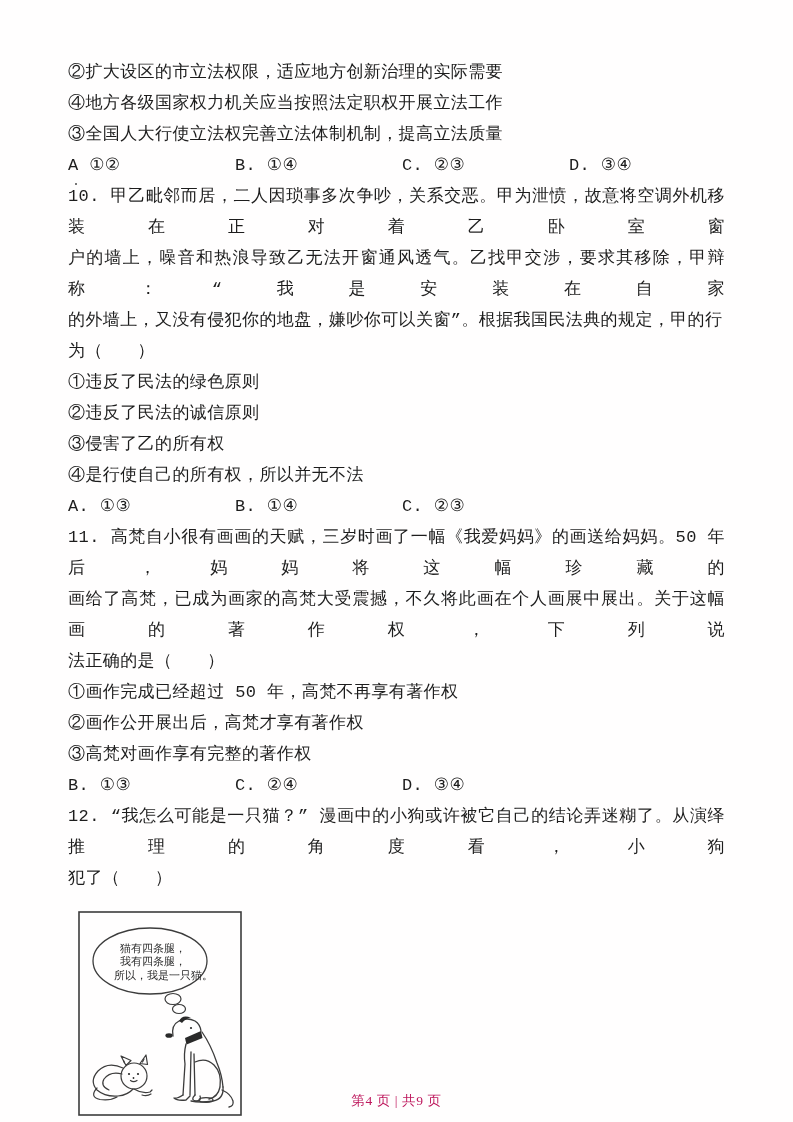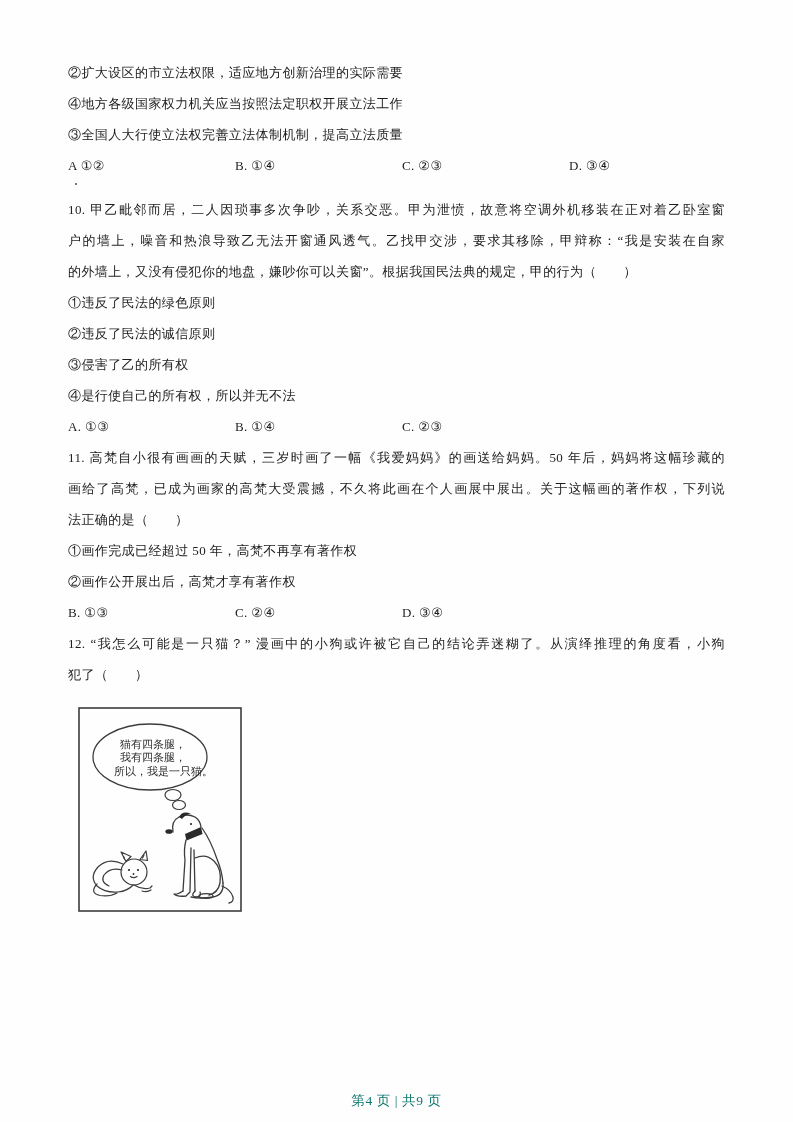--- a/index.html
+++ b/index.html
@@ -12,30 +12,31 @@
     color: #1d1d1d;
     overflow: hidden;
   }
   .content {
     position: absolute;
     left: 68px;
     top: 57px;
     width: 657px;
   }
   .row {
-    font-size: 13px;
+    font-size: 17px;
     line-height: 31px;
     letter-spacing: 0.4px;
     white-space: normal;
+    font-family: Liberation Mono, monospace;
   }
   .fill {
     text-align: justify;
     text-align-last: justify;
   }
-  .section-q10 { margin-top: 13px; }
+  .section-q10 { }
   .choices4 {
     display: grid;
     grid-template-columns: 167px 167px 167px 1fr;
   }
   .comic-wrap {
     margin-top: 17px;
     margin-left: 10px;
     width: 164px;
     height: 205px;
   }
@@ -45,21 +46,21 @@
     fill: #2a2a2a;
   }
   .footer {
     position: absolute;
     left: 0;
     right: 0;
     top: 1092px;
     text-align: center;
     font-size: 13.5px;
     letter-spacing: 0.6px;
-    color: #0f766e;
+    color: #be185d;
   }
   .artifact-dot {
     position: absolute;
     left: 75px;
     top: 183px;
     width: 2px;
     height: 2px;
     border-radius: 50%;
     background: #4a4a4a;
   }
@@ -96,20 +97,21 @@
         <span>C. ②③</span>
       </div>
     </div>
 
     <div>
       <div class="row fill">11. 高梵自小很有画画的天赋，三岁时画了一幅《我爱妈妈》的画送给妈妈。50 年后，妈妈将这幅珍藏的</div>
       <div class="row fill">画给了高梵，已成为画家的高梵大受震撼，不久将此画在个人画展中展出。关于这幅画的著作权，下列说</div>
       <div class="row">法正确的是（　　）</div>
       <div class="row">①画作完成已经超过 50 年，高梵不再享有著作权</div>
       <div class="row">②画作公开展出后，高梵才享有著作权</div>
+      <div class="row">③高梵对画作享有完整的著作权</div>
       <div class="row choices4">
         <span>B. ①③</span>
         <span>C. ②④</span>
         <span>D. ③④</span>
       </div>
     </div>
 
     <div>
       <div class="row fill">12. “我怎么可能是一只猫？” 漫画中的小狗或许被它自己的结论弄迷糊了。从演绎推理的角度看，小狗</div>
       <div class="row">犯了（　　）</div>

